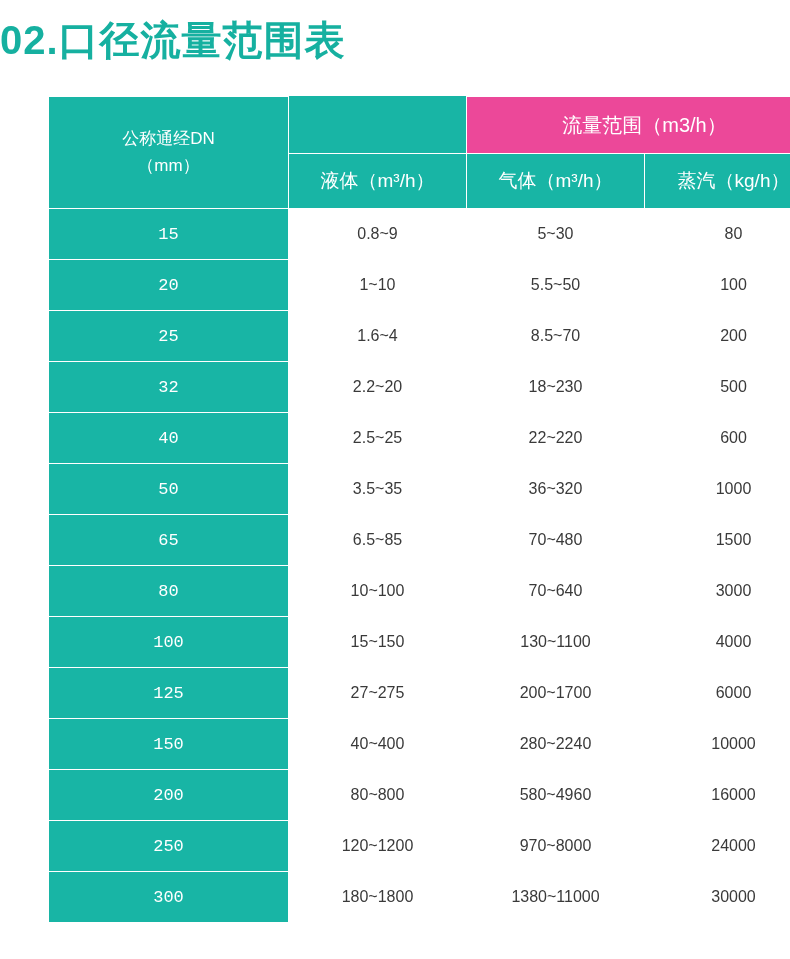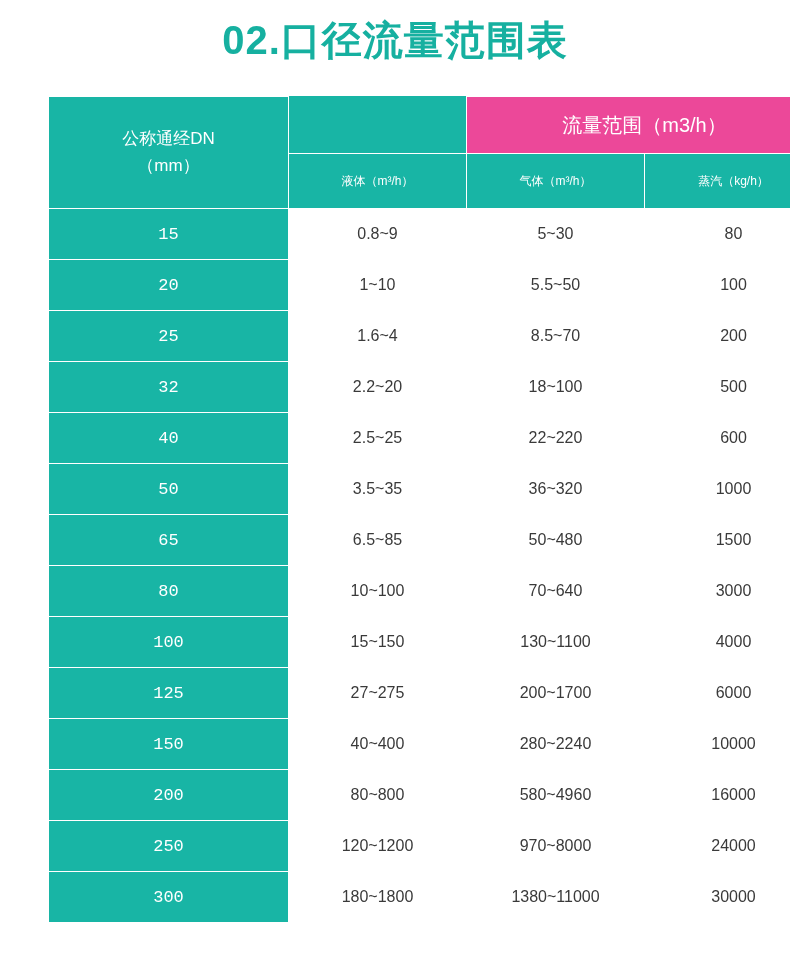--- a/index.html
+++ b/index.html
@@ -14,21 +14,21 @@
     -webkit-font-smoothing: antialiased;
   }
   .page {
     position: relative;
     width: 790px;
     height: 959px;
     box-sizing: border-box;
     overflow: hidden;
   }
   .title {
-    text-align: center;
+    text-align: left;
     font-size: 40px;
     font-weight: bold;
     color: #16b0a0;
     letter-spacing: 1px;
     padding-top: 8px;
     height: 72px;
     line-height: 64px;
     white-space: nowrap;
   }
   table.flow-table {
@@ -57,21 +57,21 @@
     font-size: 17px;
     font-weight: bold;
     line-height: 1.55;
   }
   .hdr-teal .line2 {
     display: block;
   }
   .hdr-sub {
     background: #18b5a5;
     color: #ffffff;
-    font-size: 12px;
+    font-size: 19px;
     font-weight: bold;
     height: 54px;
   }
   .hdr-range {
     background: #ec4899;
     color: #ffffff;
     font-size: 20px;
     font-weight: bold;
     height: 56px;
   }
@@ -145,39 +145,39 @@
           </tr>
           <tr>
             <td class="dn-cell">25</td>
             <td class="val-cell">1.6~4</td>
             <td class="val-cell">8.5~70</td>
             <td class="val-cell">200</td>
           </tr>
           <tr>
             <td class="dn-cell">32</td>
             <td class="val-cell">2.2~20</td>
-            <td class="val-cell">18~100</td>
+            <td class="val-cell">18~230</td>
             <td class="val-cell">500</td>
           </tr>
           <tr>
             <td class="dn-cell">40</td>
             <td class="val-cell">2.5~25</td>
             <td class="val-cell">22~220</td>
             <td class="val-cell">600</td>
           </tr>
           <tr>
             <td class="dn-cell">50</td>
             <td class="val-cell">3.5~35</td>
             <td class="val-cell">36~320</td>
             <td class="val-cell">1000</td>
           </tr>
           <tr>
             <td class="dn-cell">65</td>
             <td class="val-cell">6.5~85</td>
-            <td class="val-cell">50~480</td>
+            <td class="val-cell">70~480</td>
             <td class="val-cell">1500</td>
           </tr>
           <tr>
             <td class="dn-cell">80</td>
             <td class="val-cell">10~100</td>
             <td class="val-cell">70~640</td>
             <td class="val-cell">3000</td>
           </tr>
           <tr>
             <td class="dn-cell">100</td>

